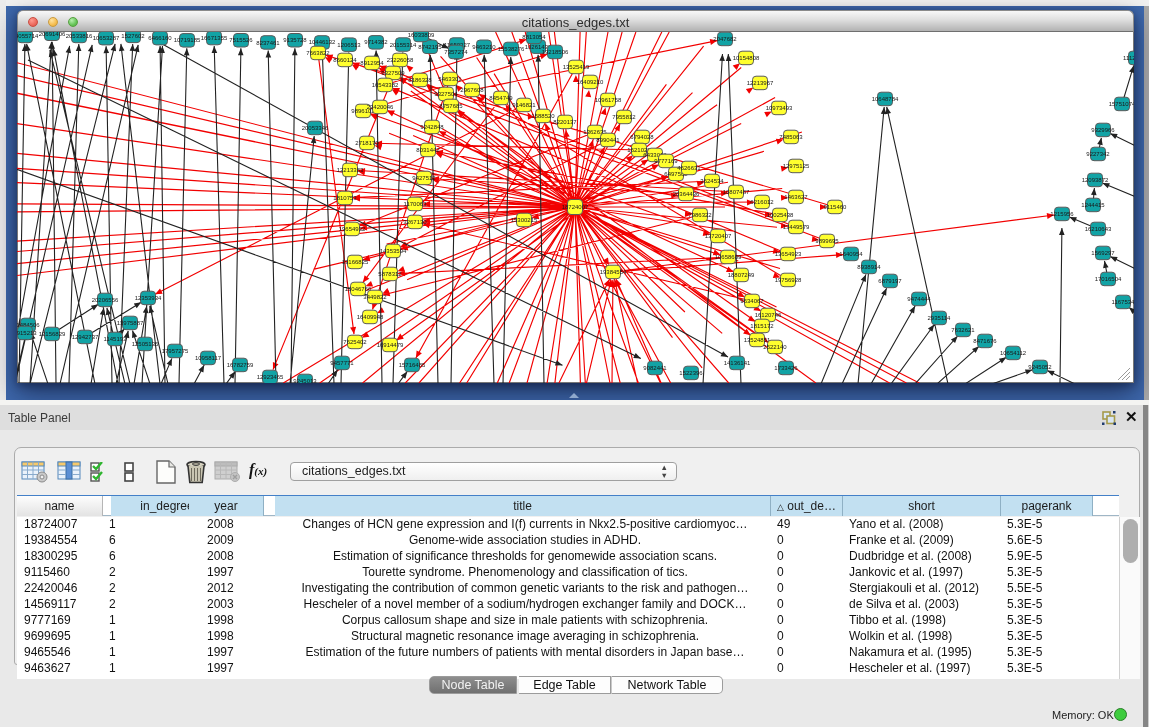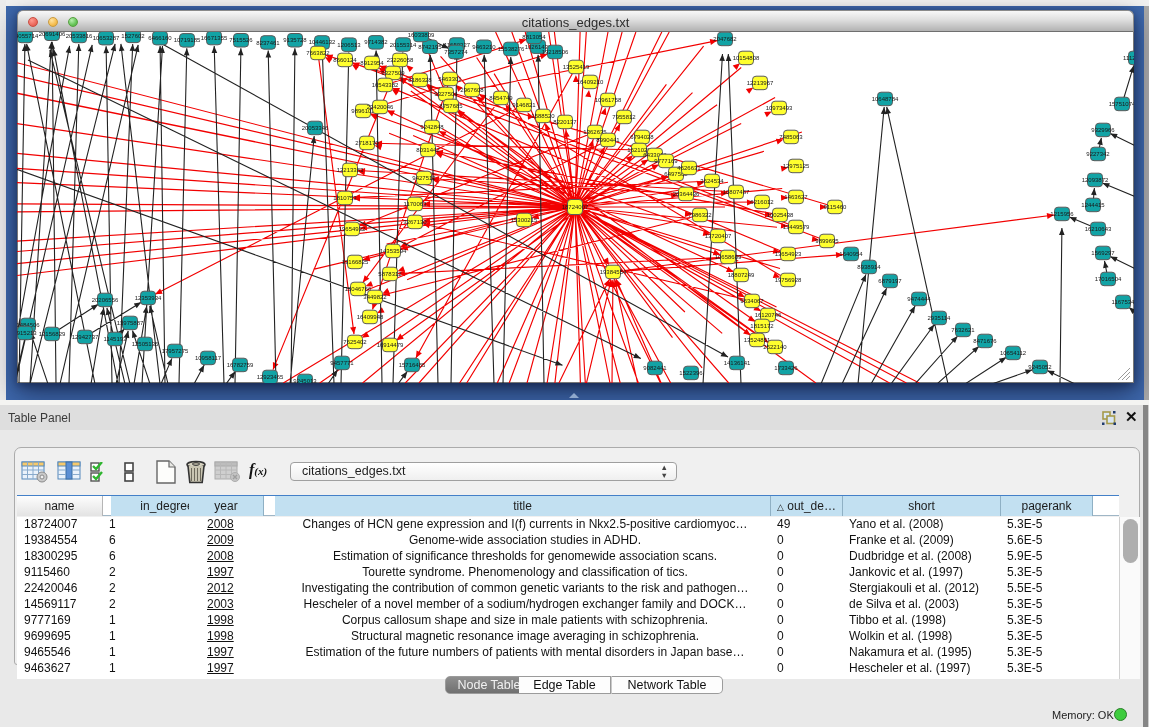--- a/index.html
+++ b/index.html
@@ -37,30 +37,30 @@
 #hc2 { left:172px; width:75px; }
 #hc3 { left:258px; width:496px; }
 #hc4 { left:754px; width:72px; text-align:left; padding-left:6px; }
 #hc5 { left:826px; width:158px; }
 #hc6 { left:984px; width:92px; }
 #tbody { position:absolute; left:2px; top:69px; width:1102px; height:162px; background:#ffffff; }
 .trow { position:relative; height:16px; font-size:12px; color:#111; white-space:nowrap; }
 .trow div { position:absolute; top:0; height:16px; line-height:15px; overflow:hidden; }
 .c0 { left:7px; width:80px; }
 .c1 { left:92px; width:90px; }
-.c2 { left:190px; width:70px;text-decoration:underline; }
+.c2 { left:190px; width:70px; }
 .c3 { left:264px; width:488px;text-align:center; }
 .c4 { left:760px; width:64px; }
 .c5 { left:832px; width:155px; }
 .c6 { left:990px; width:90px; }
 #vscroll { position:absolute; left:1104px; top:69px; width:21px; height:162px; background:#fafafa; border-left:1px solid #d0d0d0; }
 #vthumb { position:absolute; left:3px; top:2px; width:15px; height:44px; background:#aeaeae; border-radius:8px; }
 #tabs { position:absolute; left:429px; top:276px; height:18px; }
 .tab { position:absolute; top:0; height:18px; font-size:12.5px; line-height:17px; text-align:center; border:1px solid #9b9b9b; }
-#tab0 { left:16px; width:88px; background:linear-gradient(#8e8e8e,#707070); color:#f2f2f2; border-radius:5px 0 0 5px; }
+#tab0 { left:0; width:88px; background:linear-gradient(#8e8e8e,#707070); color:#f2f2f2; border-radius:5px 0 0 5px; }
 #tab1 { left:90px; width:92px; background:#fdfdfd; color:#111; border-left:none; }
 #tab2 { left:182px; width:112px; background:#fdfdfd; color:#111; border-left:1px solid #c9c9c9; border-radius:0 5px 5px 0; }
 #memory { position:absolute; left:1052px; top:309px; font-size:11px; color:#222; }
 #memled { position:absolute; left:1114px; top:308px; width:13px; height:13px; border-radius:50%; background:#3ecc3e; border:1px solid #2a7f2a; }
 svg text { font-family:"Liberation Sans", sans-serif; }
 </style></head>
 <body>
 <div id="stage">
   <div id="desktop"></div>
   <div id="topgray"></div>

